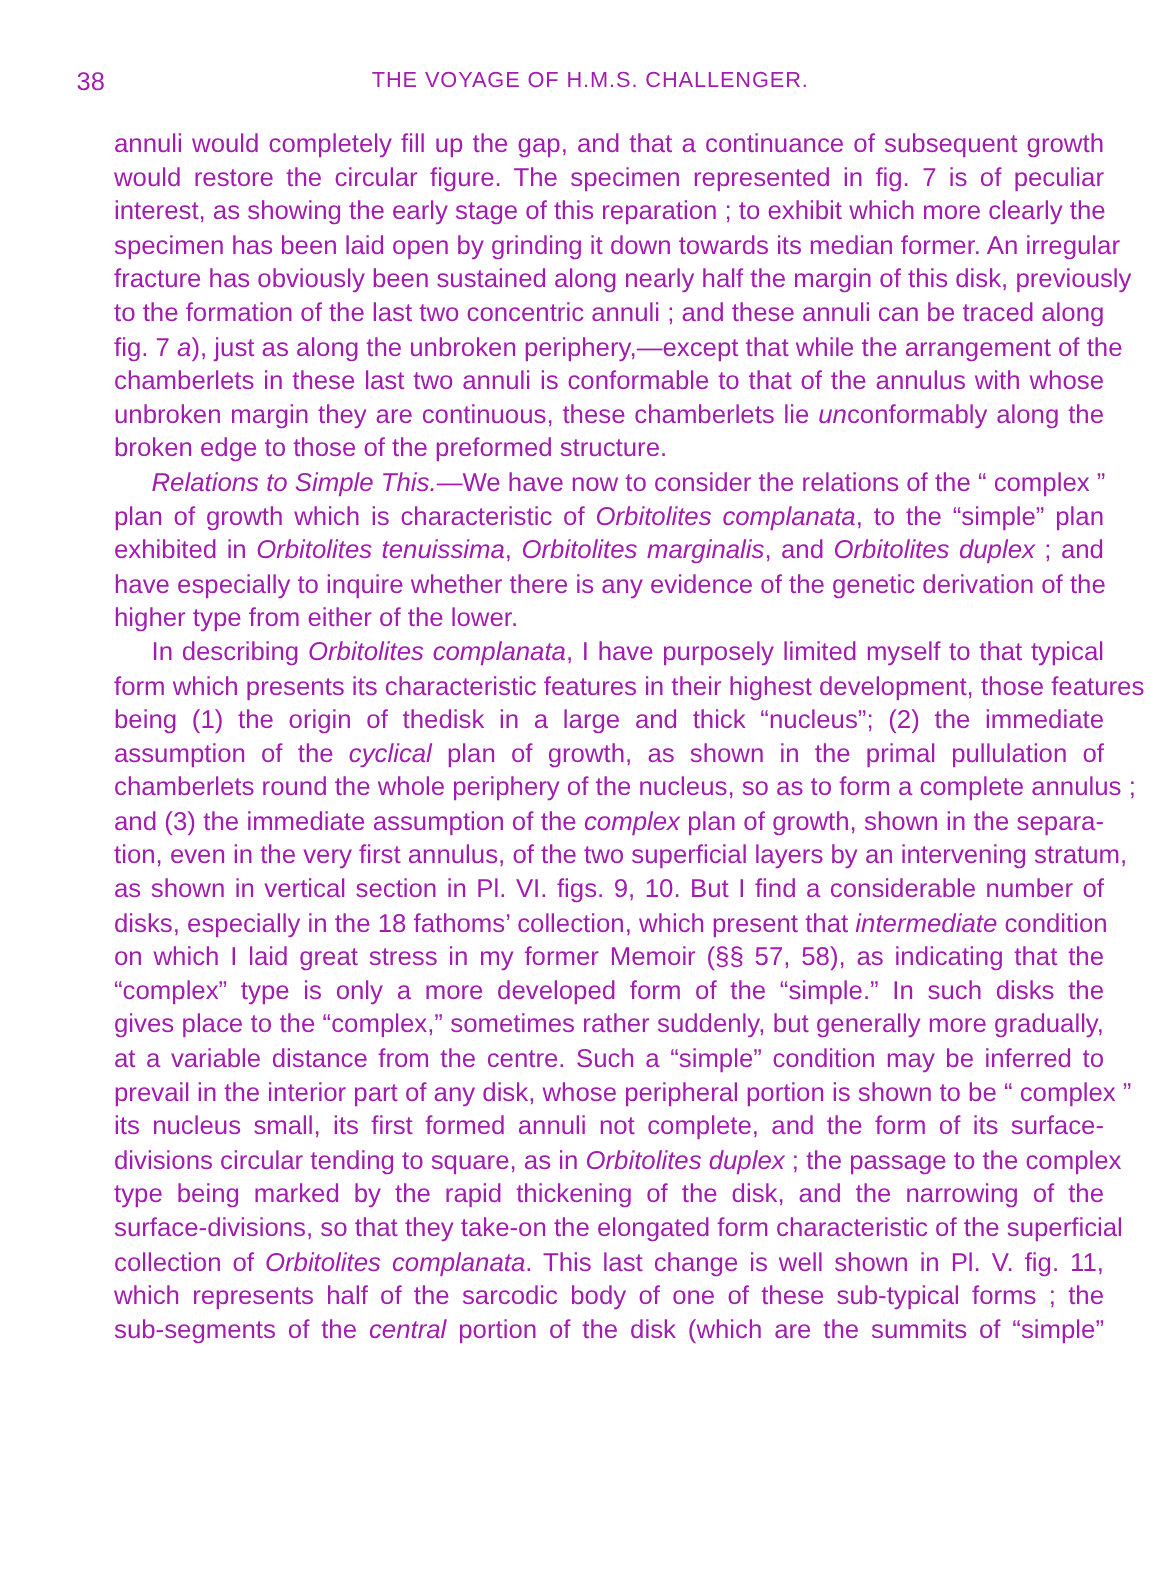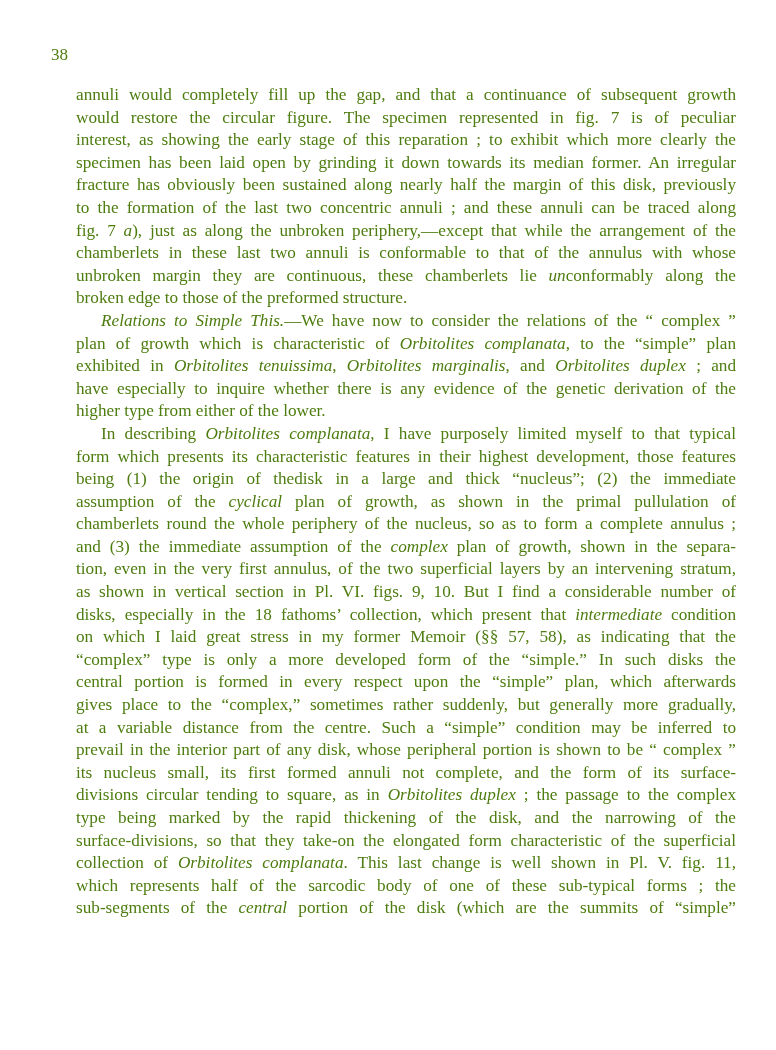--- a/index.html
+++ b/index.html
@@ -1,20 +1,20 @@
 <!DOCTYPE html>
 <html><head>
 <meta charset="utf-8">
 <style>
   html, body { margin: 0; padding: 0; background: #ffffff; }
   body { width: 776px; height: 1050px; position: relative; overflow: hidden; }
   .page {
     position: absolute; left: 0; top: 0; width: 776px; height: 1050px;
-    font-family: Liberation Serif, serif;
-    color: #4d7c0f;
+    font-family: Liberation Sans, sans-serif;
+    color: #a21caf;
   }
   .running-head {
     position: absolute; top: 45px; left: 51px; width: 685px; height: 22px;
     font-size: 15px;
   }
   .page-number { position: absolute; left: 0; top: 0; font-size: 17px; }
   .running-title {
     position: absolute; left: 0; right: 0; top: 1px; text-align: center;
     letter-spacing: 0.6px; font-size: 14.5px;
   }
@@ -29,20 +29,21 @@
   .line.last { text-align-last: left; }
   .line.indent { padding-left: 25px; }
   em { font-style: italic; }
 </style>
 </head>
 <body>
 
 <div class="page">
   <div class="running-head">
     <span class="page-number">38</span>
+    <div class="running-title">THE VOYAGE OF H.M.S. CHALLENGER.</div>
   </div>
   <div class="body-text" id="body-text">
       <div class="line"><span>annuli would completely fill up the gap, and that a continuance of subsequent growth</span></div>
       <div class="line"><span>would restore the circular figure.  The specimen represented in fig. 7 is of peculiar</span></div>
       <div class="line"><span>interest, as showing the early stage of this reparation ; to exhibit which more clearly the</span></div>
       <div class="line"><span>specimen has been laid open by grinding it down towards its median former.  An irregular</span></div>
       <div class="line"><span>fracture has obviously been sustained along nearly half the margin of this disk, previously</span></div>
       <div class="line"><span>to the formation of the last two concentric annuli ; and these annuli can be traced along</span></div>
       <div class="line"><span>fig. 7 </span><em>a</em><span>), just as along the unbroken periphery,—except that while the arrangement of the</span></div>
       <div class="line"><span>chamberlets in these last two annuli is conformable to that of the annulus with whose</span></div>
@@ -57,21 +58,20 @@
       <div class="line"><span>form which presents its characteristic features in their highest development, those features</span></div>
       <div class="line"><span>being (1) the origin of thedisk in a large and thick “nucleus”; (2) the immediate</span></div>
       <div class="line"><span>assumption of the </span><em>cyclical</em><span> plan of growth, as shown in the primal pullulation of</span></div>
       <div class="line"><span>chamberlets round the whole periphery of the nucleus, so as to form a complete annulus ;</span></div>
       <div class="line"><span>and (3) the immediate assumption of the </span><em>complex</em><span> plan of growth, shown in the separa-</span></div>
       <div class="line"><span>tion, even in the very first annulus, of the two superficial layers by an intervening stratum,</span></div>
       <div class="line"><span>as shown in vertical section in Pl. VI. figs. 9, 10.  But I find a considerable number of</span></div>
       <div class="line"><span>disks, especially in the 18 fathoms’ collection, which present that </span><em>intermediate</em><span> condition</span></div>
       <div class="line"><span>on which I laid great stress in my former Memoir (§§ 57, 58), as indicating that the</span></div>
       <div class="line"><span>“complex” type is only a more developed form of the “simple.”  In such disks the</span></div>
-      <div class="line"><span>central portion is formed in every respect upon the “simple” plan, which afterwards</span></div>
       <div class="line"><span>gives place to the “complex,” sometimes rather suddenly, but generally more gradually,</span></div>
       <div class="line"><span>at a variable distance from the centre.  Such a “simple” condition may be inferred to</span></div>
       <div class="line"><span>prevail in the interior part of any disk, whose peripheral portion is shown to be “ complex ”</span></div>
       <div class="line"><span>its nucleus small, its first formed annuli not complete, and the form of its surface-</span></div>
       <div class="line"><span>divisions circular tending to square, as in </span><em>Orbitolites duplex</em><span> ; the passage to the complex</span></div>
       <div class="line"><span>type being marked by the rapid thickening of the disk, and the narrowing of the</span></div>
       <div class="line"><span>surface-divisions, so that they take-on the elongated form characteristic of the superficial</span></div>
       <div class="line"><span>collection of </span><em>Orbitolites complanata</em><span>.  This last change is well shown in Pl. V. fig. 11,</span></div>
       <div class="line"><span>which represents half of the sarcodic body of one of these sub-typical forms ; the</span></div>
       <div class="line"><span>sub-segments of the </span><em>central</em><span> portion of the disk (which are the summits of “simple”</span></div>

